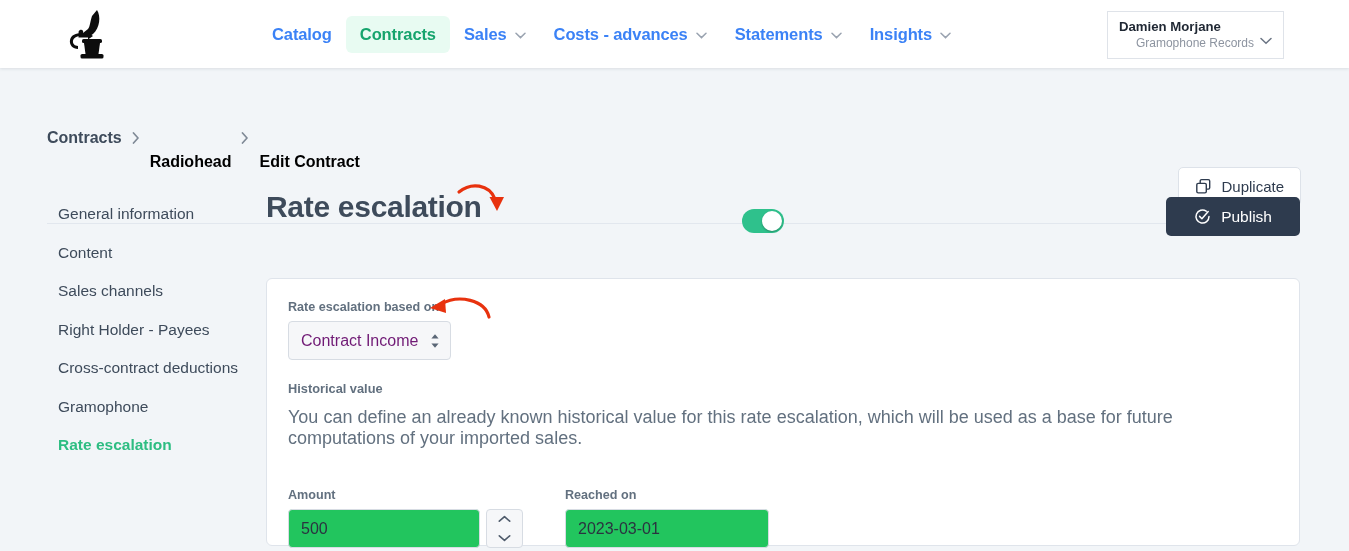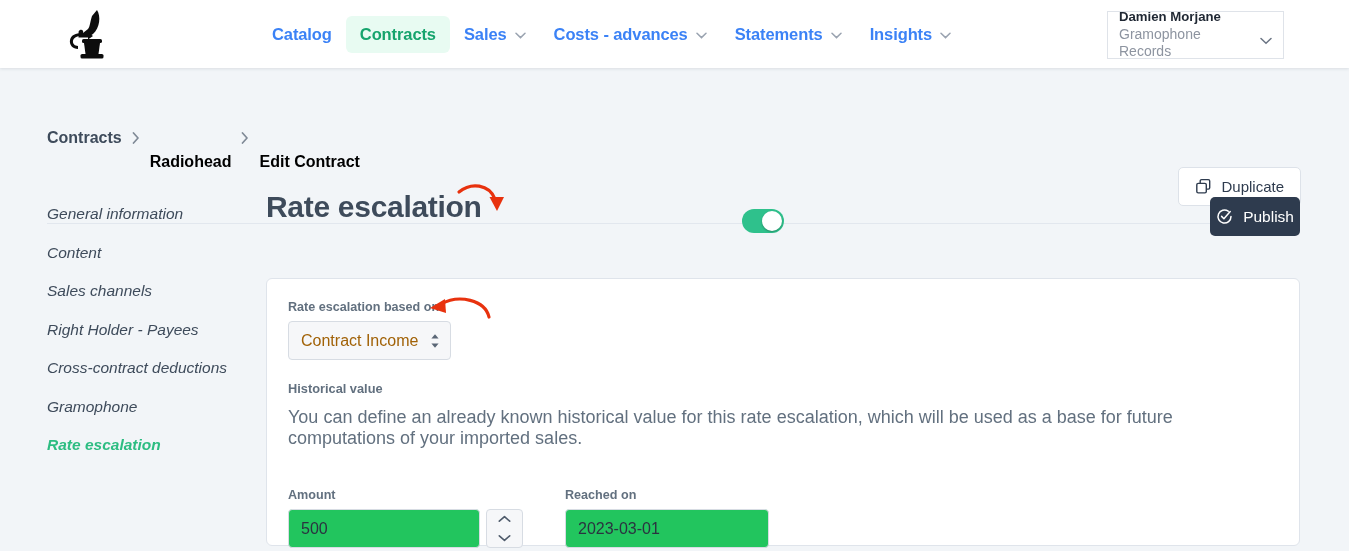--- a/index.html
+++ b/index.html
@@ -77,22 +77,23 @@
     padding: 0 11px;
     cursor: pointer;
   }
   .user-texts { flex: 1; line-height: 1.25; }
   .user-name {
     font-size: 13.2px;
     font-weight: bold;
     color: #1f2733;
   }
   .user-org {
-    font-size: 14px;
+    font-size: 12px;
     color: #8d94a0;
+    text-align: right;
   }
   .user-chev { width: 12px; height: 8px; margin-left: 6px; }
 
   
   .crumb-row {
     position: absolute;
     top: 68px; left: 0;
     width: 1349px;
     height: 88px;
   }
@@ -134,23 +135,22 @@
     position: absolute;
     left: 47px; top: 155px;
     width: 1253px;
     height: 1px;
     background: #e2e7ee;
   }
 
   
   .sidebar {
     position: absolute;
-    left: 47px; top: 205px;
+    left: 58px; top: 205px;
     width: 195px;
-    font-style: italic;
   }
   .side-item {
     font-size: 15.5px;
     color: #3e4b5b;
     margin-bottom: 20.5px;
     cursor: pointer;
     white-space: nowrap;
   }
   .side-item.active {
     color: #2dbd82;
@@ -193,21 +193,21 @@
   }
   .publish-btn {
     position: absolute;
     right: 0; top: 7px;
     height: 39px;
     background: #2e3b4e;
     border-radius: 5px;
     display: flex;
     align-items: center;
     gap: 10px;
-    padding: 0 6px;
+    padding: 0 28px;
     color: #fff;
     font-size: 15.5px;
     cursor: pointer;
   }
 
   .card {
     position: absolute;
     left: 0; top: 88px;
     width: 1034px;
     height: 268px;
@@ -227,21 +227,21 @@
     width: 163px;
     height: 39px;
     background: #f6f7f9;
     border: 1px solid #d7dce3;
     border-radius: 4px;
     display: flex;
     align-items: center;
     justify-content: space-between;
     padding: 0 10px 0 12px;
     font-size: 16px;
-    color: #a16207;
+    color: #701a75;
     cursor: pointer;
   }
   .updown { width: 10px; height: 16px; }
 
   .sec-title {
     margin-top: 21px;
     font-size: 12.8px;
     font-weight: bold;
     color: #62707f;
   }

